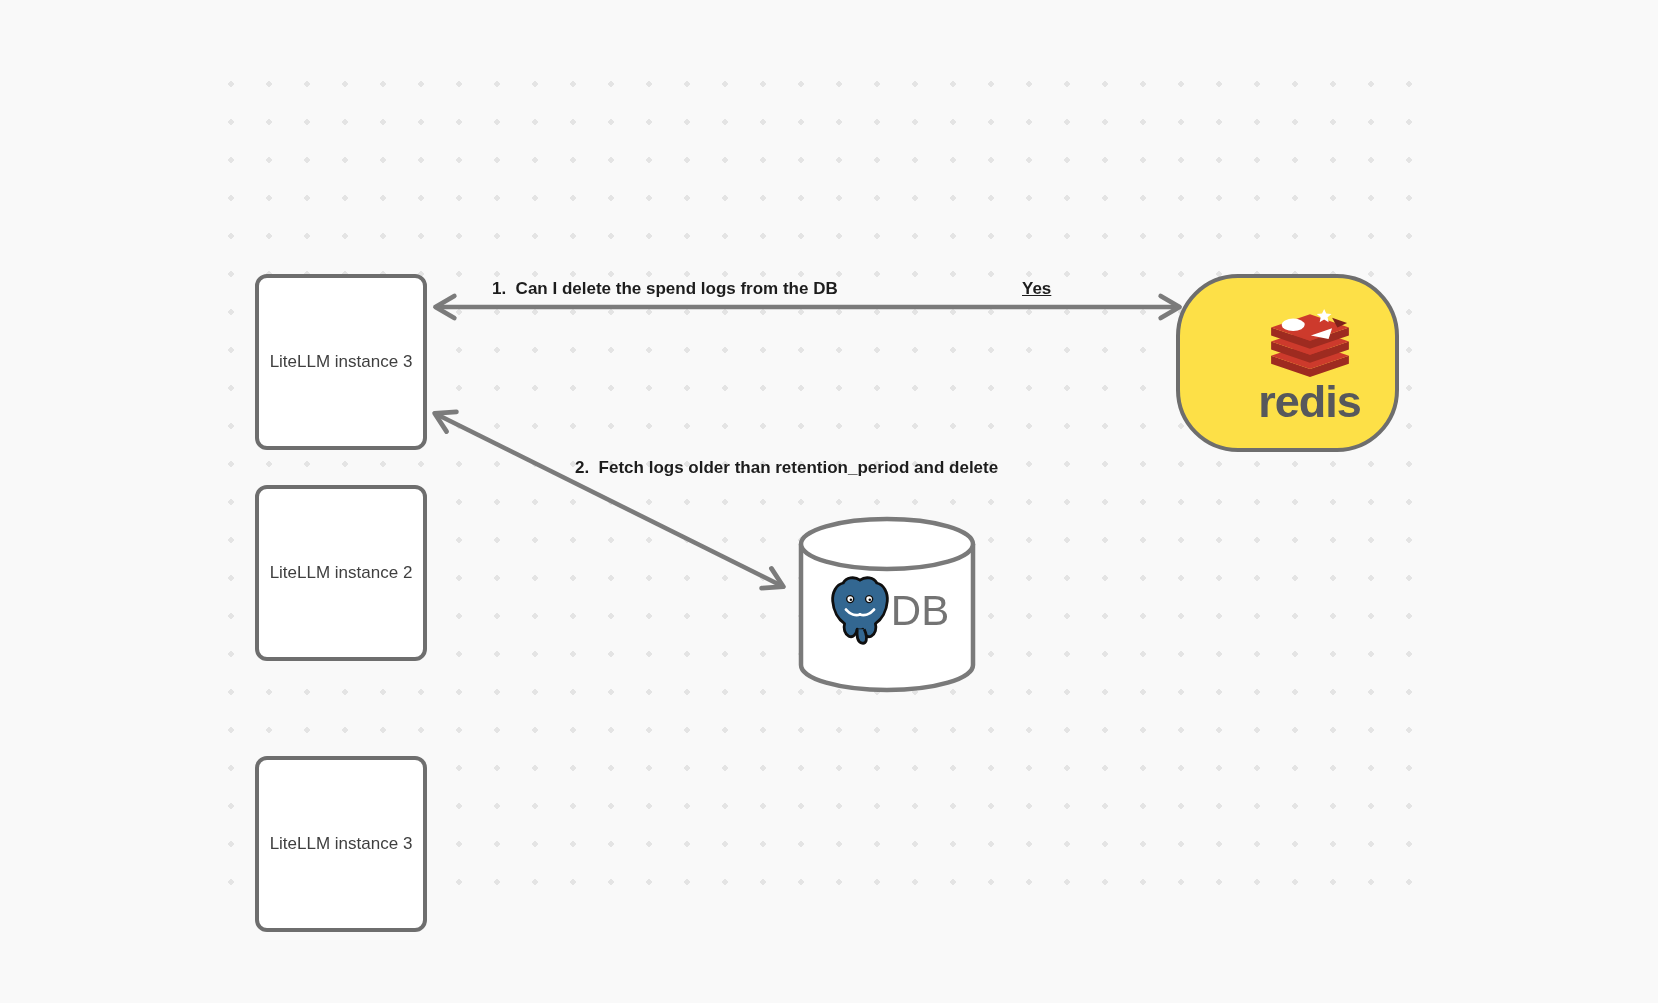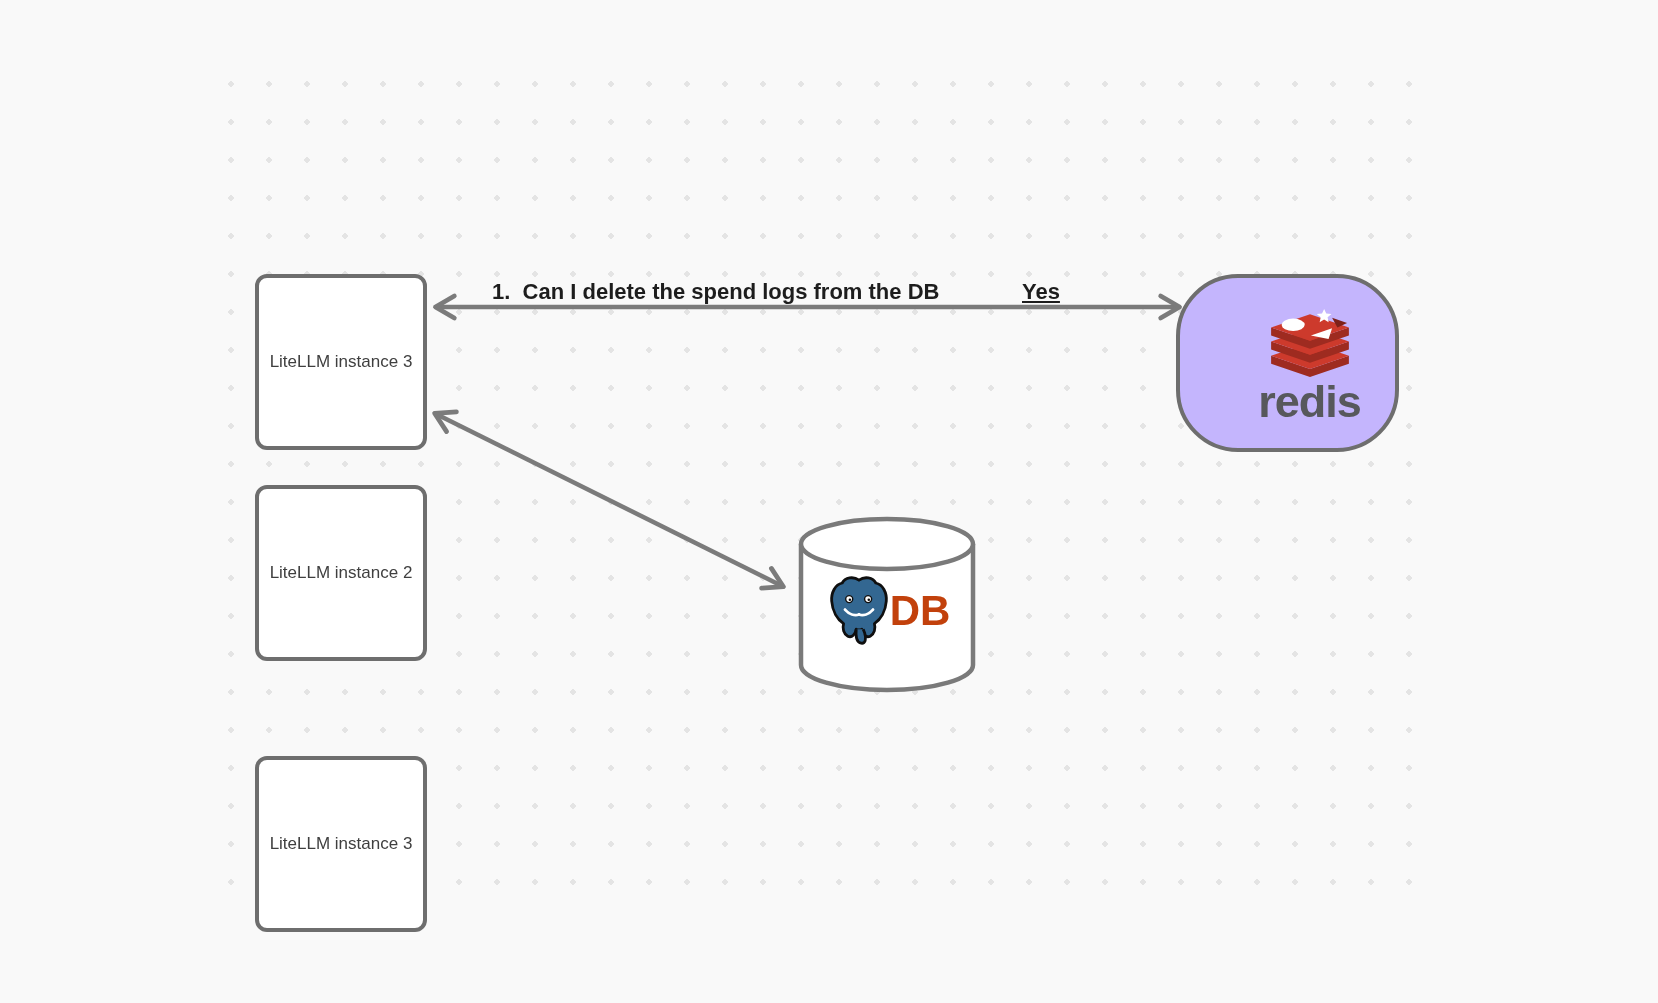--- a/index.html
+++ b/index.html
@@ -21,46 +21,46 @@
 
   .node {
     position:absolute; left:255px; width:172px; height:176px;
     background:#ffffff; border:4px solid #6e6e6e; border-radius:12px;
     display:flex; align-items:center; justify-content:center;
   }
   .node-label { font-size:17px; color:#3f3f3f; white-space:nowrap; }
   .n1 { top:274px; } .n2 { top:485px; } .n3 { top:756px; }
 
   .edge-label {
-    position:absolute; font-size:22px; font-weight:700; color:#1d1d1d;
+    position:absolute; font-size:17px; font-weight:700; color:#1d1d1d;
     white-space:pre;
   }
   .lbl1 { left:492px; top:279px; }
   .lblyes { left:1022px; top:279px;text-decoration:underline; }
   .lbl2 { left:575px; top:458px; }
 
   .redis-card {
     position:absolute; left:1176px; top:274px; width:223px; height:178px;
-    background:#c4b5fd; border:4px solid #6e6e6e; border-radius:62px;
+    background:#fde047; border:4px solid #6e6e6e; border-radius:62px;
     display:flex; flex-direction:column; align-items:center; justify-content:center;
     padding-top:4px;
     padding-left:44px;
   }
   .redis-wordmark {
     font-size:45px; font-weight:700; color:#57585c; letter-spacing:-1px;
     line-height:40px; margin-top:-2px;
   }
 
   .db-group { position:absolute; left:796px; top:516px; width:182px; height:180px; }
   .db-cyl { position:absolute; left:0; top:0; }
   .db-content {
     position:absolute; left:0; top:58px; width:100%;
     display:flex; align-items:center; justify-content:center;
   }
-  .db-label { font-size:42px; font-weight:700; color:#c2410c; margin-left:-4px; }
+  .db-label { font-size:42px; font-weight:400; color:#737373; margin-left:-4px; }
 </style>
 </head>
 <body>
 
 <div class="canvas">
 
   <div class="dot-grid"></div>
 
   <svg class="wires" width="1658" height="1003" viewBox="0 0 1658 1003">
     <defs>
@@ -77,20 +77,21 @@
   </div>
   <div class="node n2">
     <span class="node-label">LiteLLM instance 2</span>
   </div>
   <div class="node n3">
     <span class="node-label">LiteLLM instance 3</span>
   </div>
 
   <div class="edge-label lbl1">1.  Can I delete the spend logs from the DB</div>
   <div class="edge-label lblyes">Yes</div>
+  <div class="edge-label lbl2">2.  Fetch logs older than retention_period and delete</div>
 
   <div class="redis-card">
     <svg width="92" height="76" viewBox="0 -7 96 86">
 
       <path d="M4 47 L4 56 L48 71 L92 56 L92 47 L48 62 Z" fill="#9e2b20"></path>
       <path d="M48 32 L92 47 L48 62 L4 47 Z" fill="#cd3a2c"></path>
 
       <path d="M4 31 L4 40 L48 55 L92 40 L92 31 L48 46 Z" fill="#9e2b20"></path>
       <path d="M48 16 L92 31 L48 46 L4 31 Z" fill="#cd3a2c"></path>
 

